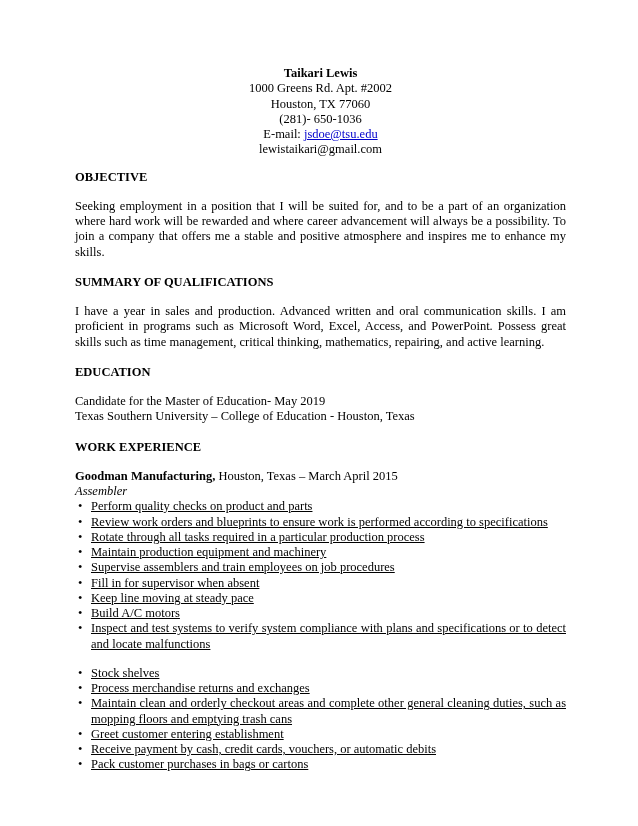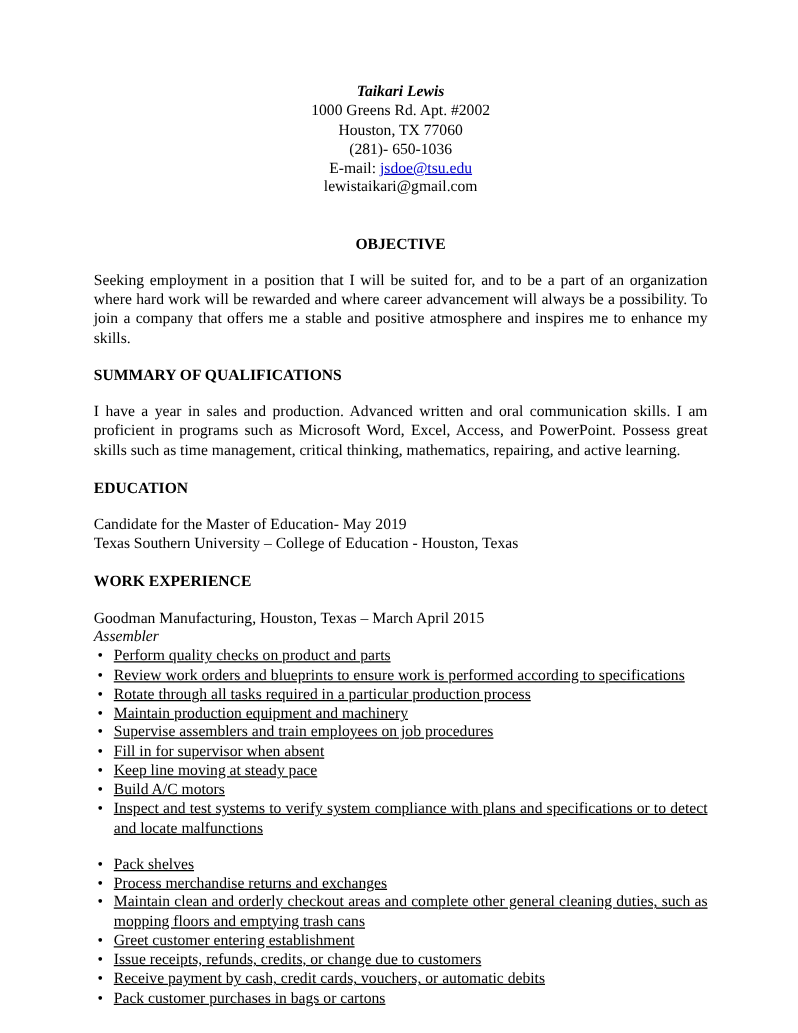--- a/index.html
+++ b/index.html
@@ -10,38 +10,38 @@
     background: #ffffff;
     color: #000000;
     font-family: "Liberation Serif", "DejaVu Serif", serif;
     font-size: 12.5px;
     line-height: 1.22;
     overflow: hidden;
   }
   .page { padding: 66px 72px 30px 75px; }
 
   .header { text-align: center; }
-  .header .name { font-weight: bold; font-style: italic; }
+  .header .name { font-weight: bold; }
   .header div { margin: 0; }
 
   a.link { color: #0000cc; text-decoration: underline; cursor: pointer; }
 
   .section-title {
     font-weight: bold;
     margin: 15px 0 14px 0;
   }
-  .section-title.first { margin-top: 30px; text-align: center; }
+  .section-title.first { margin-top: 12px; }
 
   p.body { margin: 0; text-align: justify; }
 
   .edu-line { margin: 0; }
 
   .job { margin-top: 14px; }
   .job-heading { margin: 0; }
-  .job-heading .company { font-weight: normal; text-align: right; }
+  .job-heading .company { font-weight: bold; text-align: right; }
   .role { font-style: italic; margin: 0; }
 
   ul.bullets { list-style: none; margin: 0; padding: 0 0 0 3px; }
   ul.bullets li {
     position: relative;
     padding-left: 13px;
     text-align: justify;
     text-decoration: underline;
   }
   ul.bullets li::before {
@@ -88,23 +88,22 @@
       <li>Supervise assemblers and train employees on job procedures</li>
       <li>Fill in for supervisor when absent</li>
       <li>Keep line moving at steady pace</li>
       <li>Build A/C motors</li>
       <li>Inspect and test systems to verify system compliance with plans and specifications or to detect and locate malfunctions</li>
     </ul>
   </div>
 
   <div class="job">
     <ul class="bullets">
-      <li>Pack shelves</li>
+      <li>Stock shelves</li>
       <li>Process merchandise returns and exchanges</li>
       <li>Maintain clean and orderly checkout areas and complete other general cleaning duties, such as mopping floors and emptying trash cans</li>
       <li>Greet customer entering establishment</li>
-      <li>Issue receipts, refunds, credits, or change due to customers</li>
       <li>Receive payment by cash, credit cards, vouchers, or automatic debits</li>
       <li>Pack customer purchases in bags or cartons</li>
     </ul>
   </div>
 
 </div>
 
 </body></html>

